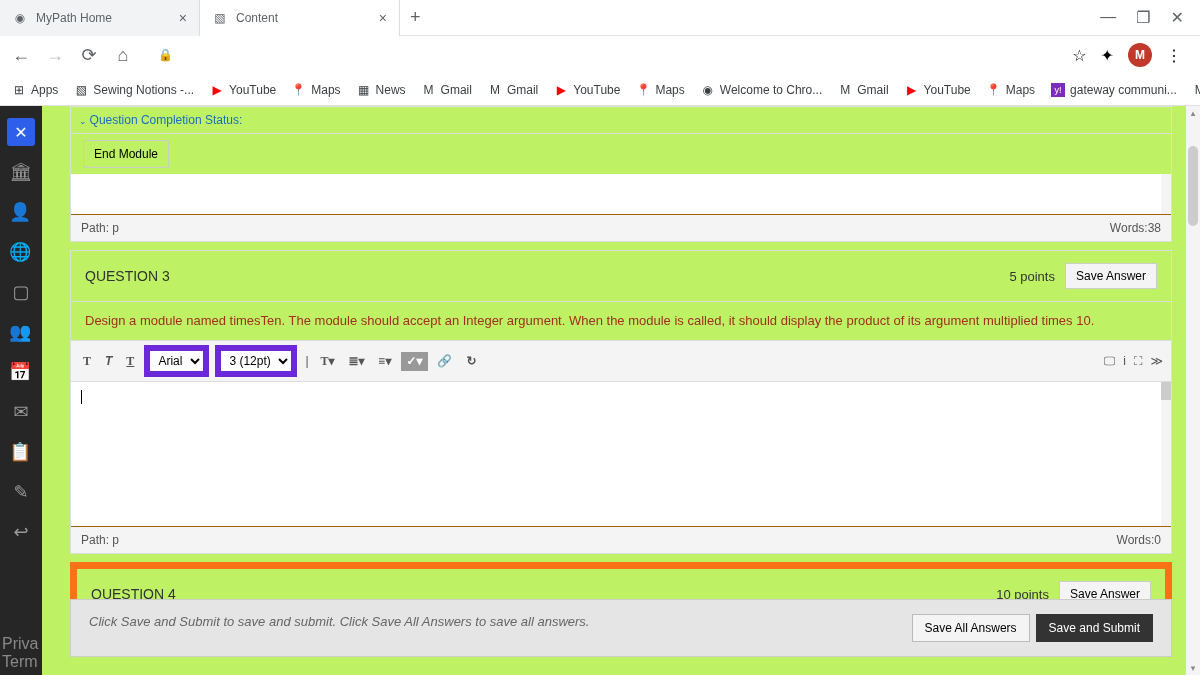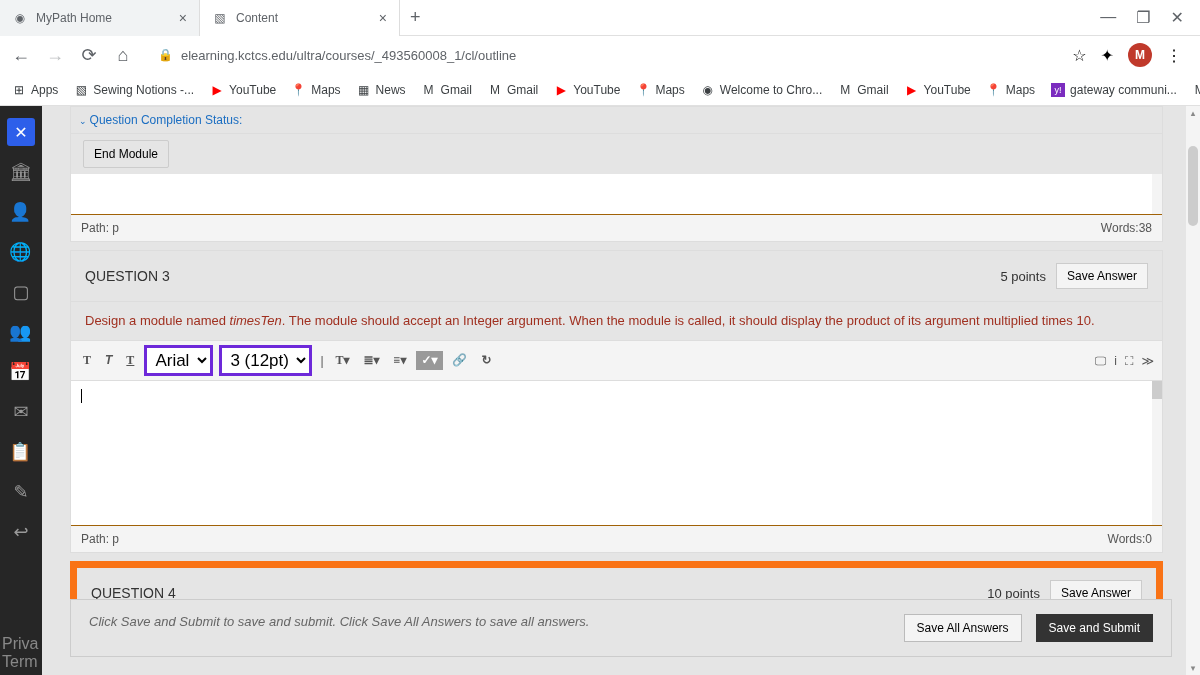--- a/index.html
+++ b/index.html
@@ -17,46 +17,46 @@
 .lock{font-size:12px}
 .addrright{display:flex;align-items:center;gap:14px;padding-right:8px}
 .avatar{width:24px;height:24px;border-radius:50%;background:#c0392b;color:#fff;display:flex;align-items:center;justify-content:center;font-size:12px;font-weight:bold}
 .bmbar{height:32px;display:flex;align-items:center;padding:0 12px;gap:16px;font-size:12px;color:#3c4043;border-bottom:1px solid #e0e0e0}
 .bm{display:flex;align-items:center;gap:5px;cursor:pointer;white-space:nowrap}
 .bm-ico{width:14px;height:14px;display:flex;align-items:center;justify-content:center;font-size:12px}
 .page{position:absolute;top:106px;left:0;right:0;bottom:0;display:flex}
 .sidebar{width:42px;background:#262626;display:flex;flex-direction:column;padding-top:6px}
 .sb-close{margin:6px auto;width:28px;height:28px;background:#2d5fea;color:#fff;display:flex;align-items:center;justify-content:center;border-radius:3px;font-size:16px;cursor:pointer}
 .sb-ico{width:42px;height:40px;display:flex;align-items:center;justify-content:center;color:#999;font-size:18px;cursor:pointer}
-.content{flex:1;background:#e5e5e5;overflow:hidden;padding:0 37px 0 28px;position:relative}
+.content{flex:1;background:#bef264;overflow:hidden;padding:0 28px 0 28px;position:relative}
 .qcs{font-size:12px;color:#1b6ec2;padding:6px 8px;border:1px solid #ddd;border-bottom:none}
 .qcs-arrow{font-size:9px;margin-right:3px}
 .box{border:1px solid #ddd;margin-bottom:8px}
 .endmod{font-size:12px;padding:6px 10px;border:1px solid #ccc;border-radius:2px;margin:2px 8px;display:inline-block}
 .editor-body{height:40px;background:#fff;border-right:10px solid #f4f4f4}
 .pathrow{display:flex;justify-content:space-between;padding:6px 10px;font-size:12px;color:#555;background:#f4f4f4;border-top:1px solid #a16207}
 .qhdr{display:flex;align-items:center;padding:12px 14px;border-bottom:1px solid #ddd}
 .qtitle{font-weight:normal;font-size:14px;color:#333}
 .qpts{font-size:13px;color:#333;margin-left:auto;margin-right:10px}
 .savebtn{font-size:12px;padding:5px 10px;background:#f4f4f4;border:1px solid #ccc;cursor:pointer}
 .qprompt{padding:10px 14px;font-size:13px;color:#a03020;line-height:1.4}
-.qprompt .em{font-style:italic}
+.qprompt .em{}
 .toolbar{display:flex;align-items:center;gap:6px;padding:4px 8px;background:#f4f4f4;border-top:1px solid #ddd;border-bottom:1px solid #ddd;font-size:12px}
 .tbtn{font-family:serif;font-weight:bold;padding:2px 4px;cursor:pointer;color:#555}
-.tsel{border:3px solid #6d28d9;background:#fff;font-size:17px;padding:2px 4px}
+.tsel{border:6px solid #6d28d9;background:#fff;font-size:12px;padding:2px 4px}
 .tsep{color:#555;padding:0 2px}
 .tright{margin-left:auto;display:flex;gap:8px;color:#555}
 .editor-area{height:144px;background:#fff;position:relative}
 .editor-area .scroll{position:absolute;right:0;top:0;width:10px;height:100%;background:#f4f4f4}
 .editor-area .scroll .thumb{width:10px;height:18px;background:#ccc}
 .cursor{position:absolute;left:10px;top:8px;width:1px;height:14px;background:#000}
 .q4{border:7px solid #f97316}
 .footer{position:absolute;left:28px;right:28px;bottom:18px;background:#e5e5e5;padding:14px 18px;display:flex;align-items:flex-start;border:1px solid #ccc}
 .fmsg{font-style:italic;font-size:13px;color:#666}
-.fbtns{margin-left:auto;display:flex;gap:14px}
+.fbtns{margin-left:auto;display:flex;gap:6px}
 .btn-light{background:#f4f4f4;border:1px solid #bbb;padding:6px 12px;font-size:12px;cursor:pointer}
 .btn-dark{background:#333;color:#fff;border:1px solid #333;padding:6px 12px;font-size:12px;cursor:pointer}
 .smalltxt{position:absolute;left:8px;font-size:16px;color:#888}
 .mainscroll{position:absolute;right:0;top:0;width:14px;height:100%;background:#f4f4f4}
 .mainscroll .thumb{position:absolute;right:2px;top:40px;width:10px;height:80px;background:#ccc;border-radius:5px}
 .mainscroll .arrow{position:absolute;right:2px;width:10px;font-size:9px;color:#888;text-align:center}
 </style>
 </head>
 <body>
 
@@ -79,21 +79,20 @@
   </div>
 </div>
 
 <div class="addrbar">
   <span class="navbtn">←</span>
   <span class="navbtn" style="opacity:.4">→</span>
   <span class="navbtn">⟳</span>
   <span class="navbtn">⌂</span>
   <div class="urlbox">
     <span class="lock">🔒</span>
-    <span>elearning.kctcs.edu/ultra/courses/_493560008_1/cl/outline</span>
   </div>
   <div class="addrright">
     <span style="font-size:16px">☆</span>
     <span style="font-size:16px">✦</span>
     <div class="avatar">M</div>
     <span style="font-size:16px">⋮</span>
   </div>
 </div>
 
 <div class="bmbar">

